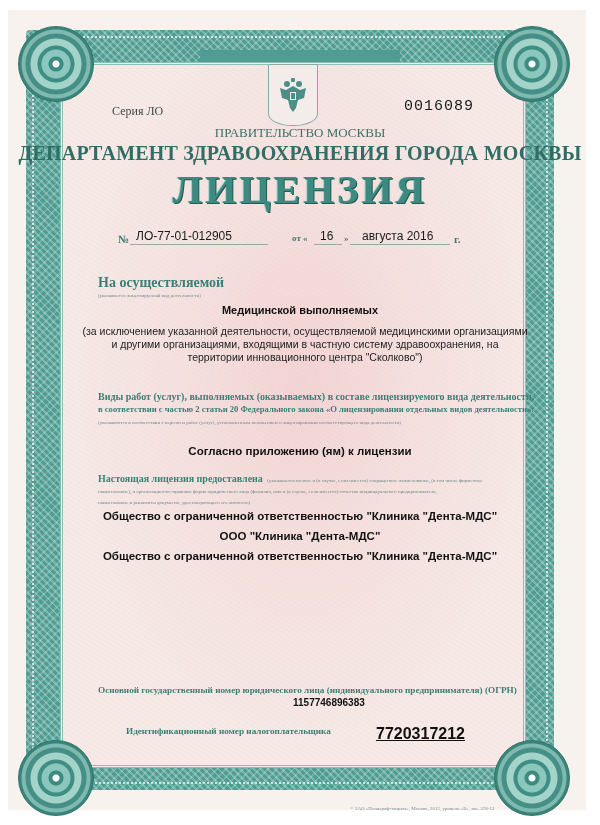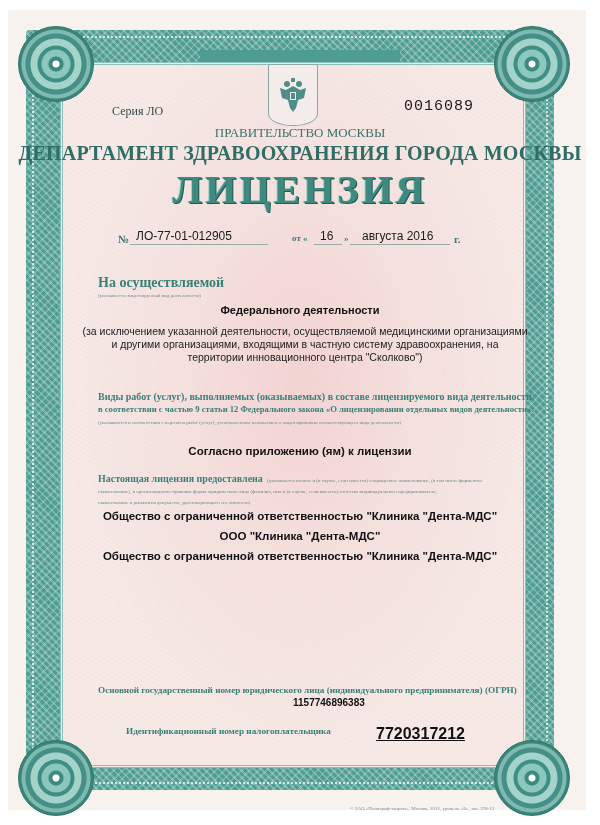--- a/index.html
+++ b/index.html
@@ -139,31 +139,31 @@
   <div class="underline" style="left:314px; top:230px; width:28px;"></div>
   <span class="numrow" style="left:320px;">16</span>
   <span class="numrow lbl-serif" style="left:344px; top:233px; font-size:9px;">»</span>
   <div class="underline" style="left:350px; top:230px; width:100px;"></div>
   <span class="numrow" style="left:362px;">августа 2016</span>
   <span class="numrow lbl-serif" style="left:454px; top:233px;">г.</span>
 
   <div class="teal-serif" style="position:absolute; left:98px; top:275px; font-size:14px; font-weight:bold;">На осуществляемой</div>
   <div class="tiny" style="position:absolute; left:98px; top:293px;">(указывается лицензируемый вид деятельности)</div>
 
-  <div class="center-bold" style="top:304px; font-size:11px;">Федерального деятельности</div>
+  <div class="center-bold" style="top:304px; font-size:11px;">Медицинской выполняемых</div>
 
   <div class="center" style="top:325px; font-size:10.5px; line-height:13px;">
     <div>(за исключением указанной деятельности, осуществляемой медицинскими организациями</div>
     <div>и другими организациями, входящими в частную систему здравоохранения, на</div>
     <div>территории инновационного центра "Сколково")</div>
   </div>
 
   <div class="teal-serif" style="position:absolute; left:98px; top:390px; font-size:10px; line-height:13px; font-weight:bold; width:420px; white-space:nowrap;">
     <div>Виды работ (услуг), выполняемых (оказываемых) в составе лицензируемого вида деятельности,</div>
-    <div style="font-size:8.6px;">в соответствии с частью 9 статьи 12 Федерального закона «О лицензировании отдельных видов деятельности»:</div>
+    <div style="font-size:8.6px;">в соответствии с частью 2 статьи 20 Федерального закона «О лицензировании отдельных видов деятельности»:</div>
   </div>
   <div class="tiny" style="position:absolute; left:98px; top:420px; white-space:nowrap;">(указываются в соответствии с перечнем работ (услуг), установленным положением о лицензировании соответствующего вида деятельности)</div>
   <div class="center-bold" style="top:445px; font-size:11.5px;">Согласно приложению (ям) к лицензии</div>
 
   <div style="position:absolute; left:98px; top:471px; width:420px; line-height:11px;">
     <span class="teal-serif" style="font-size:10px; font-weight:bold;">Настоящая лицензия предоставлена</span>
     <span class="tiny">(указывается полное и (в случае, если имеется) сокращенное наименование, (в том числе фирменное</span>
     <div class="tiny">наименование), и организационно-правовая форма юридического лица (фамилия, имя и (в случае, если имеется) отчество индивидуального предпринимателя,</div>
     <div class="tiny">наименование и реквизиты документа, удостоверяющего его личность)</div>
   </div>

